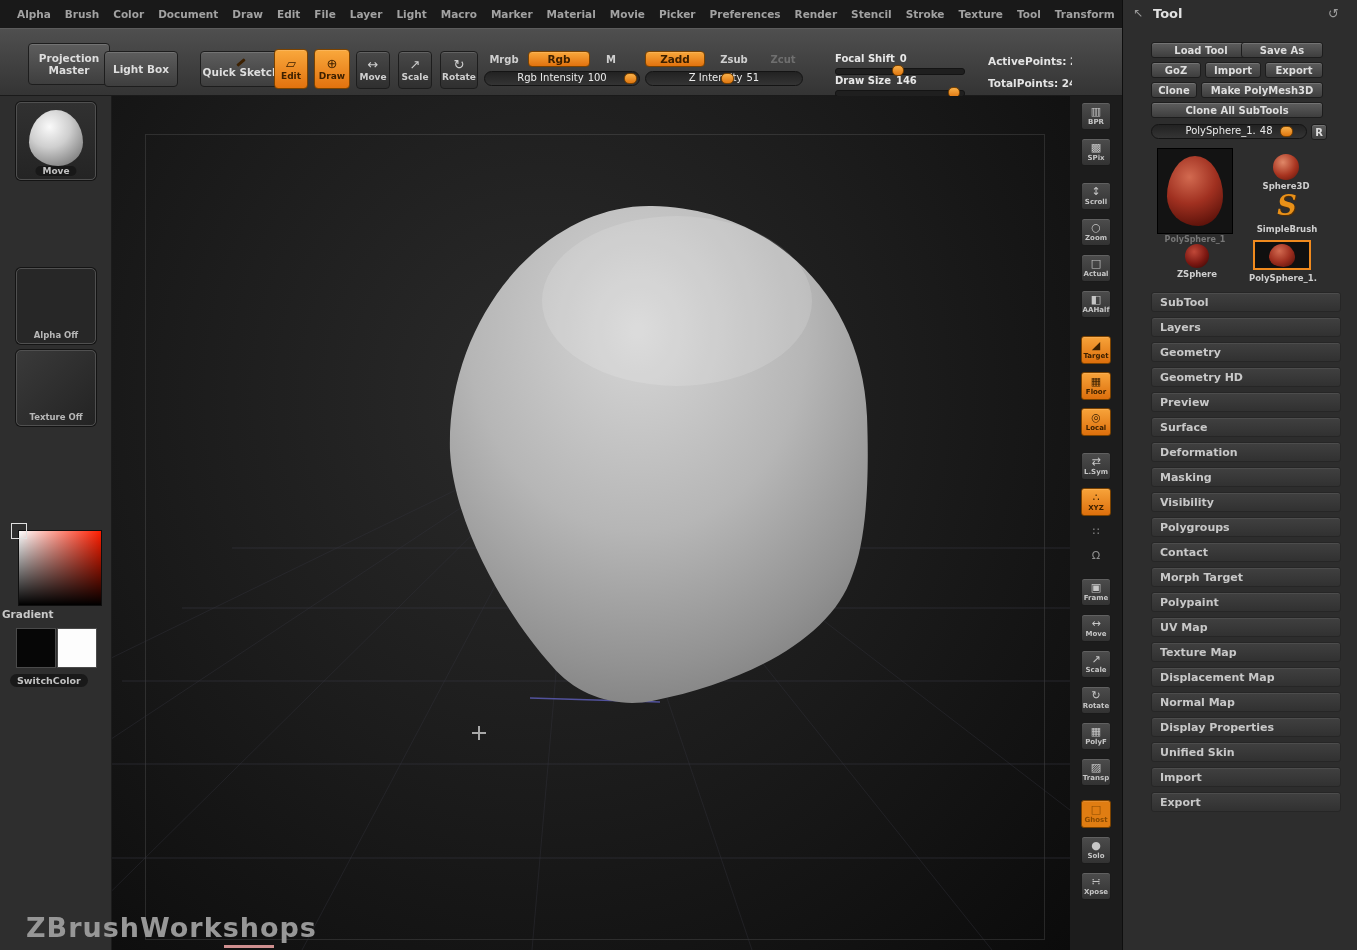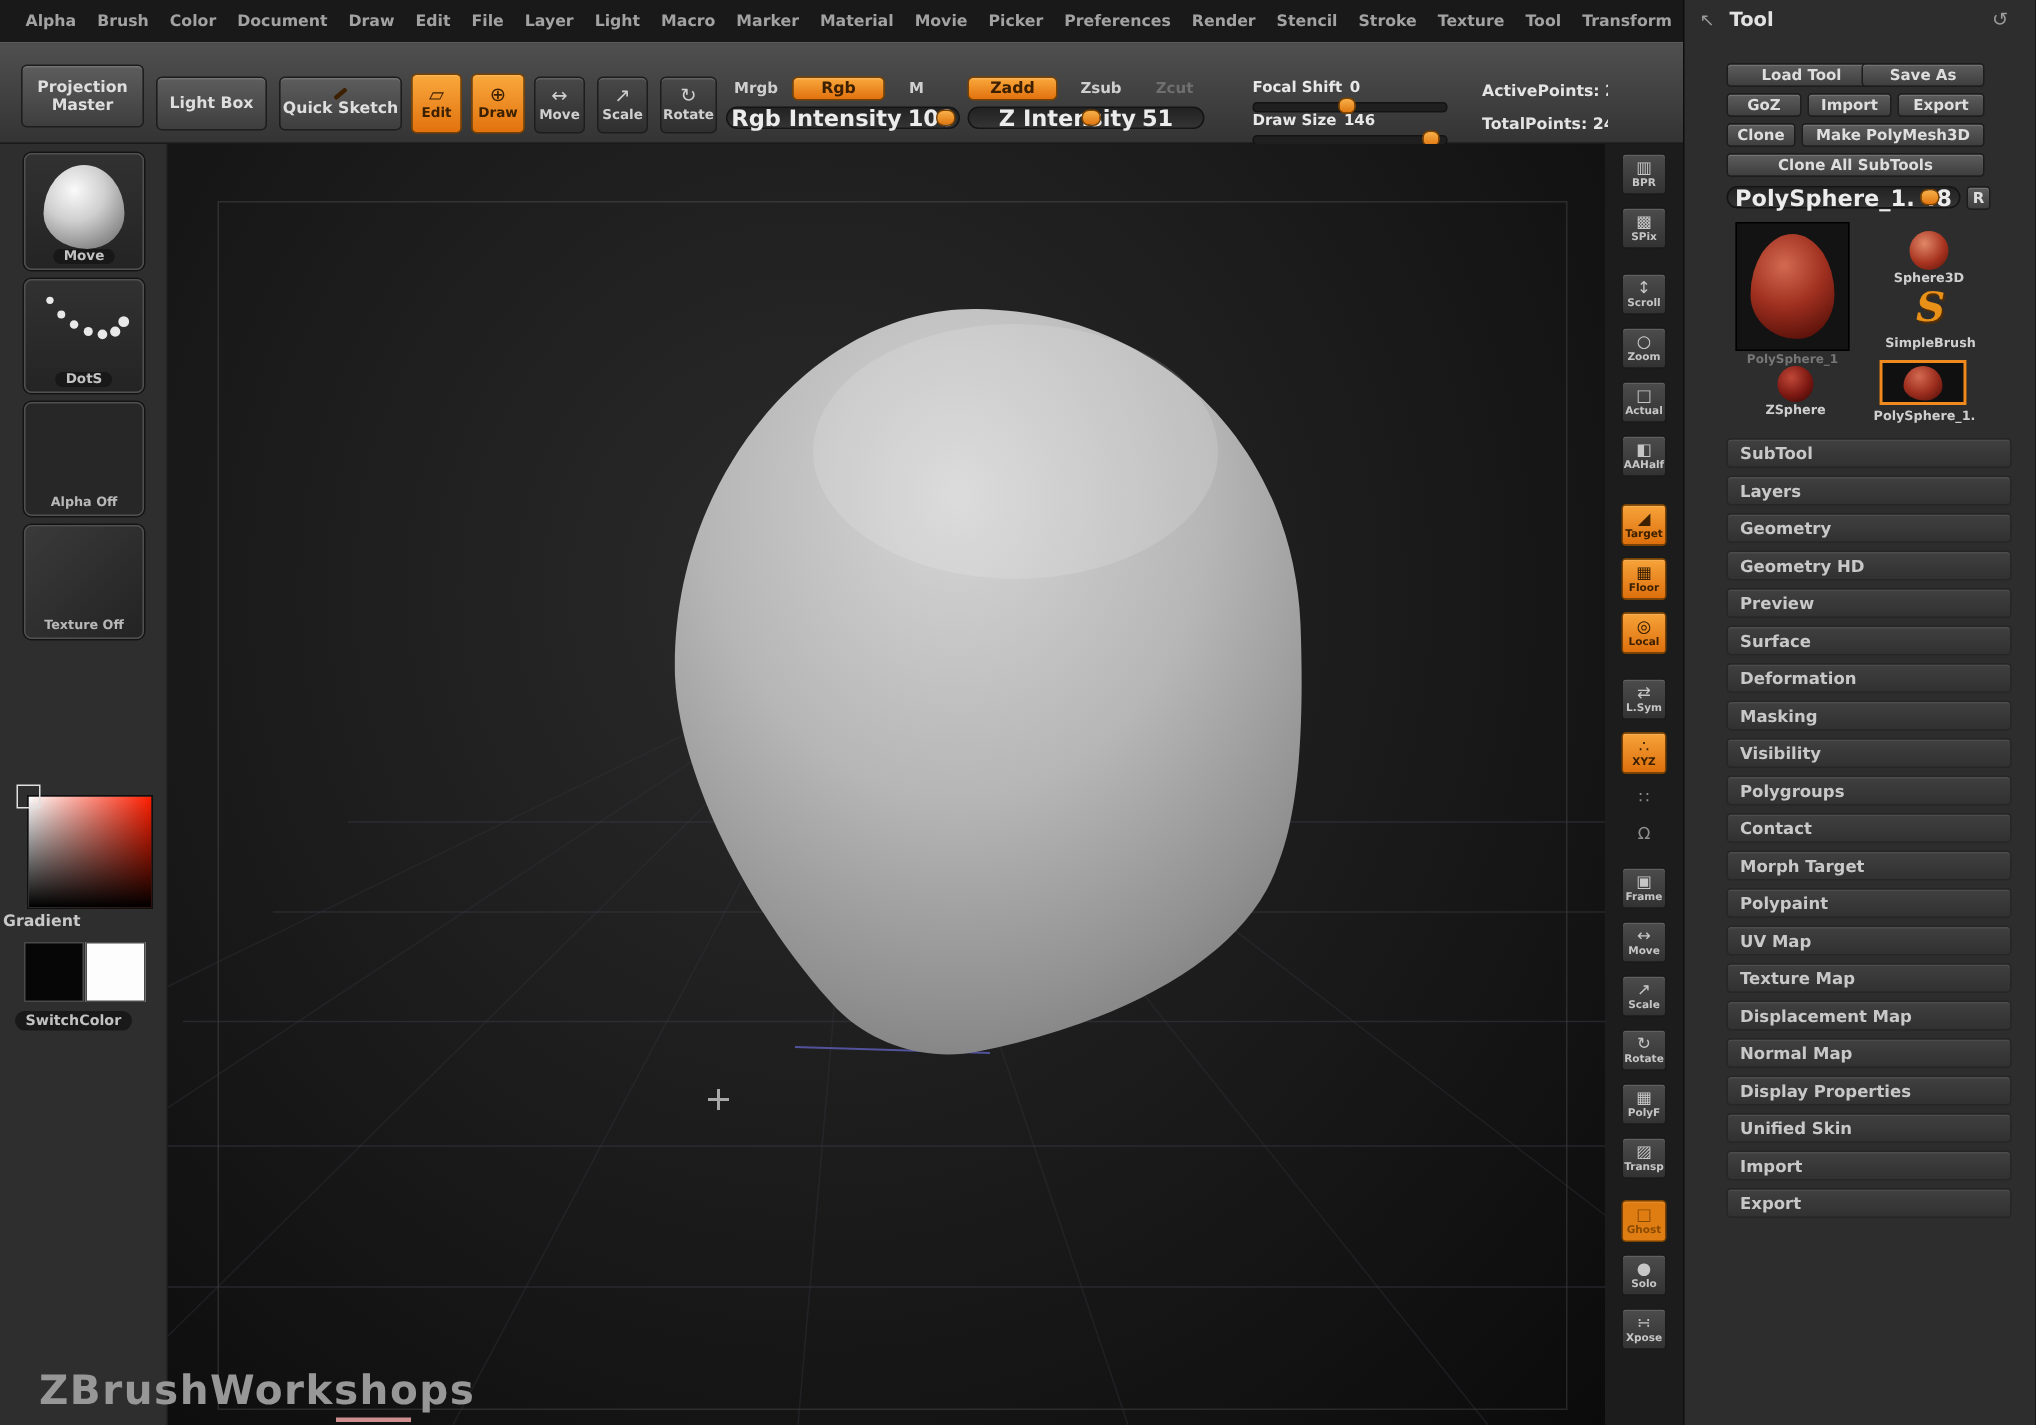--- a/index.html
+++ b/index.html
@@ -10,31 +10,31 @@
   #menubar{position:absolute;left:0;top:0;width:1122px;height:28px;background:#191919;
            display:flex;align-items:center;padding-left:10px;white-space:nowrap;overflow:hidden;}
   .menu-item{padding:0 7px;font-size:10.5px;font-weight:bold;color:#a2a2a2;cursor:default;}
 
   
   #toolbar{position:absolute;left:0;top:28px;width:1122px;height:68px;
            background:linear-gradient(#4f4f4f,#343434);border-top:1px solid #5c5c5c;border-bottom:1px solid #1a1a1a;box-sizing:border-box;}
   .btn{position:absolute;background:linear-gradient(#5d5d5d,#3e3e3e);border:1px solid #1d1d1d;border-radius:4px;
        color:#dedede;font-size:10.5px;font-weight:bold;display:flex;align-items:center;justify-content:center;
        text-align:center;box-shadow:inset 0 1px 0 rgba(255,255,255,.14);box-sizing:border-box;}
-  .btn.two-line{line-height:12px;flex-direction:column;}
+  .btn.two-line{line-height:12px;flex-direction:column;margin-left:14px;}
   .btn.orange,.mode-btn.orange{background:linear-gradient(#f9a83c,#e2720e);color:#3c2000;border-color:#7a4200;}
   .mode-btn{position:absolute;border-radius:4px;border:1px solid #1d1d1d;display:flex;flex-direction:column;
             align-items:center;justify-content:center;box-sizing:border-box;box-shadow:inset 0 1px 0 rgba(255,255,255,.15);}
   .mode-btn.dark{background:linear-gradient(#484848,#2f2f2f);color:#cfcfcf;}
   .mode-btn .mi{font-size:13px;line-height:14px;}
   .mode-btn .ml{font-size:9px;font-weight:bold;line-height:11px;}
   .flat-lbl{position:absolute;color:#cfcfcf;font-size:10px;font-weight:bold;display:flex;align-items:center;justify-content:center;}
   .flat-lbl.dim{color:#6f6f6f;}
   .slider{position:absolute;height:15px;background:linear-gradient(#222,#343434);border:1px solid #141414;border-radius:8px;
-          color:#ececec;font-size:15px;font-weight:bold;display:flex;align-items:center;justify-content:center;gap:4px;box-sizing:border-box;}
+          color:#ececec;font-size:10px;font-weight:normal;display:flex;justify-content:center;gap:4px;box-sizing:border-box;}
   .handle{position:absolute;top:1px;width:13px;height:11px;background:linear-gradient(#f8b04a,#e07710);
           border:1px solid #7a4200;border-radius:5px;box-sizing:border-box;}
   .ms{position:absolute;width:130px;margin-left:20px;}
   .ms-lbl{display:flex;gap:5px;color:#e8e8e8;font-size:10px;font-weight:bold;height:13px;}
   .ms-track{position:relative;margin-top:2px;height:5px;background:#1f1f1f;border:1px solid #141414;border-radius:3px;}
   .ms-track .handle{top:-4px;height:11px;width:12px;}
   .points{position:absolute;width:84px;color:#e4e4e4;font-size:10.5px;font-weight:bold;white-space:nowrap;overflow:hidden;}
   .qs-ic{display:inline-block;width:10px;height:3px;background:#3c2000;transform:rotate(-40deg);border-radius:1px;margin-bottom:2px;}
 
   
@@ -209,32 +209,20 @@
     </div>
 
     <div class="points" style="left:988px;top:26px">ActivePoints: 24,5</div>
     <div class="points" style="left:988px;top:48px">TotalPoints: 24,57</div>
   </div>
 
   <div id="left-panel">
     <div class="thumb" style="top:6px;height:78px">
       <div class="b-sphere"></div>
       <div class="t-pill">Move</div>
-    </div>
-    <div class="thumb" style="top:90px;height:76px">
-      <svg viewBox="0 0 80 74" style="position:absolute;left:0;top:0;width:78px;height:70px">
-        <circle cx="16" cy="14" r="2.6" fill="#e8e8e8"></circle>
-          <circle cx="24" cy="24" r="2.8" fill="#e8e8e8"></circle>
-        <circle cx="33" cy="31" r="3.0" fill="#e8e8e8"></circle>
-          <circle cx="43" cy="36" r="3.2" fill="#e8e8e8"></circle>
-        <circle cx="53" cy="38" r="3.4" fill="#e8e8e8"></circle>
-          <circle cx="62" cy="36" r="3.6" fill="#e8e8e8"></circle>
-        <circle cx="68" cy="29" r="3.8" fill="#e8e8e8"></circle>
-      </svg>
-      <div class="t-pill">DotS</div>
     </div>
     <div class="thumb" style="top:254px;height:76px;background:linear-gradient(135deg,#3a3a3a,#232323)">
       <div class="t-cap">Texture Off</div>
     </div>
     <div class="thumb" style="top:172px;height:76px;background:#272727">
       <div class="t-cap">Alpha Off</div>
     </div>
     <div id="cur-color"></div>
     <div id="color-picker"></div>
     <div id="gradient-lbl">Gradient</div>

